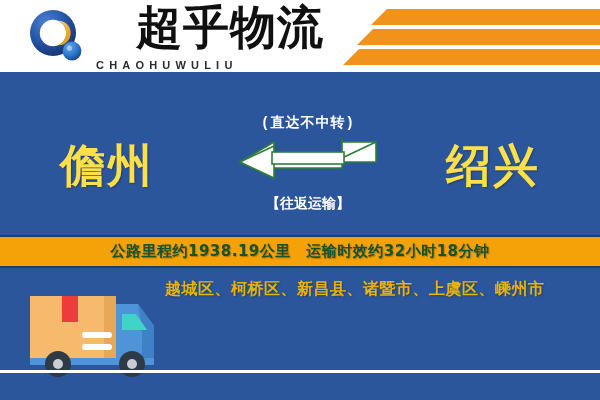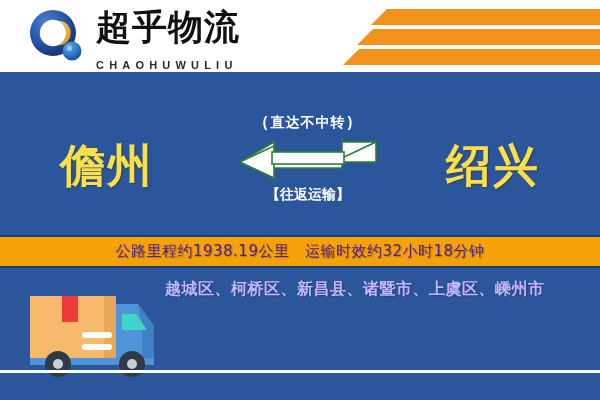--- a/index.html
+++ b/index.html
@@ -30,26 +30,27 @@
     left: 28px; top: 9px;
     width: 58px; height: 58px;
   }
   #brand-text {
     position: absolute;
     left: 96px; top: 8px;
     width: 170px;
   }
   #brand-name {
     font-family: "DejaVu Sans", "Liberation Sans", sans-serif;
-    font-size: 35px;
+    font-size: 46px;
     font-weight: bold;
     color: #101010;
     letter-spacing: 1px;
     line-height: 38px;
     white-space: nowrap;
+    margin-left: 40px;
   }
   #brand-sub {
     margin-top: 13px;
     font-family: "Liberation Sans", sans-serif;
     font-size: 11px;
     font-weight: bold;
     color: #2b2b2b;
     letter-spacing: 5.2px;
     white-space: nowrap;
   }
@@ -100,21 +101,21 @@
     color: #ffffff;
     letter-spacing: 1px;
     line-height: 18px;
     white-space: nowrap;
   }
   #arrow-wrap {
     margin-top: 6px;
     height: 42px;
   }
   #note-roundtrip {
-    margin-top: 6px;
+    margin-top: 15px;
     font-family: "DejaVu Sans", "Liberation Sans", sans-serif;
     font-size: 14px;
     font-weight: bold;
     color: #ffffff;
     letter-spacing: 0px;
     white-space: nowrap;
   }
 
   
   #info-bar {
@@ -125,36 +126,36 @@
     border-top: 2px solid #1d3f74;
     border-bottom: 2px solid #1d3f74;
     box-sizing: border-box;
     display: flex;
     align-items: center;
     justify-content: center;
   }
   #info-text {
     font-family: "DejaVu Sans", "Liberation Sans", sans-serif;
     font-size: 15px;
-    font-weight: normal;
-    color: #4c1d95;
+    font-weight: bold;
+    color: #14532d;
     letter-spacing: 0.5px;
     white-space: nowrap;
     text-shadow: 1px 1px 1px rgba(120,70,0,0.45);
   }
 
   
   #district-text {
     position: absolute;
     left: 165px; top: 206px;
     width: 420px;
     font-family: "DejaVu Sans", "Liberation Sans", sans-serif;
     font-size: 16px;
     font-weight: bold;
-    color: #c4b5fd;
+    color: #eab308;
     letter-spacing: 0.5px;
     line-height: 22px;
     white-space: nowrap;
     text-shadow: 1px 1px 2px rgba(0,0,0,0.25);
   }
 
   
   #truck {
     position: absolute;
     left: 18px; top: 202px;

